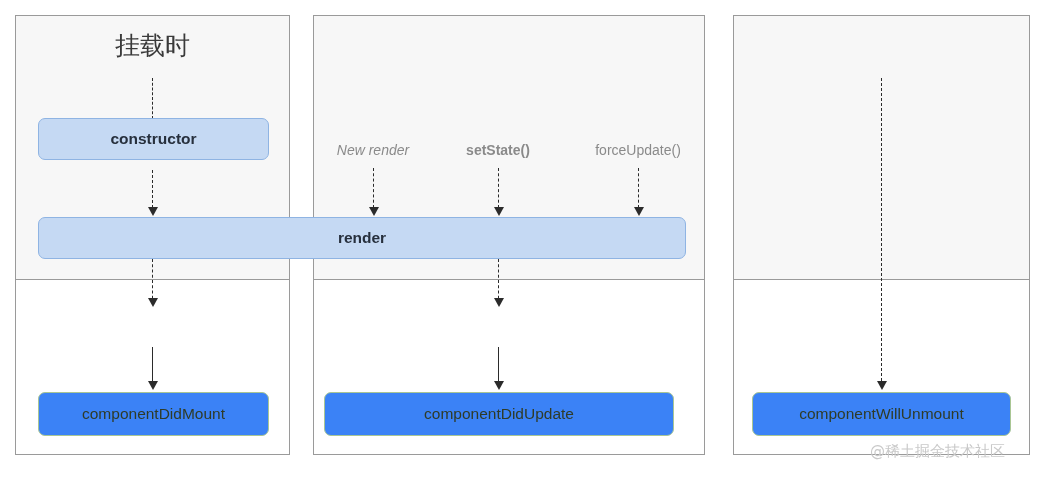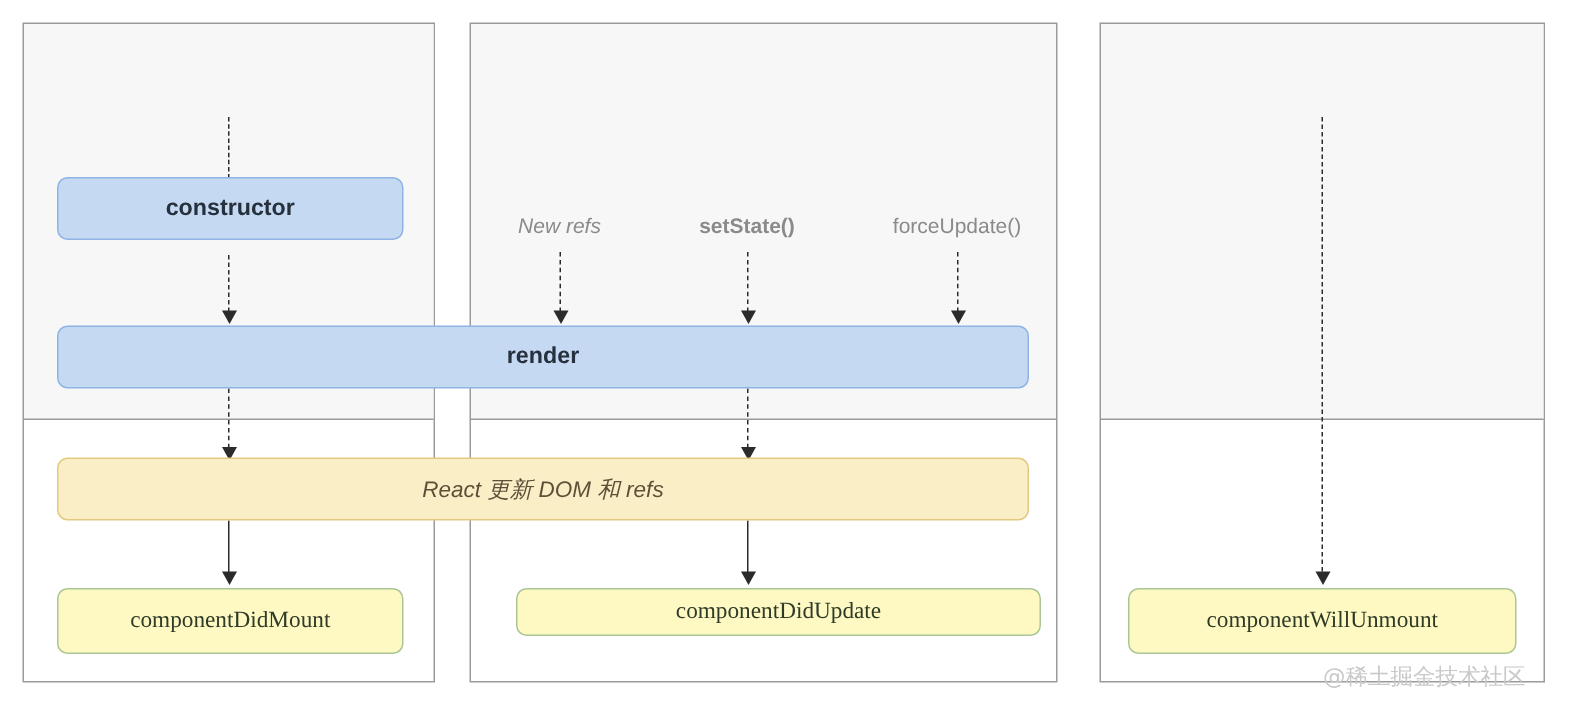--- a/index.html
+++ b/index.html
@@ -66,25 +66,24 @@
   }
   .node.yellow {
     background: #faeec7;
     border: 1px solid #e3c97f;
     color: #5d5038;
     font-style: italic;
     font-weight: normal;
     font-size: 15px;
   }
   .node.green {
-    background: #fef9c3;
+    background: #3b82f6;
     border: 1px solid #a9c694;
     color: #2f3b27;
     font-size: 15.5px;
-    font-family: Liberation Serif, serif;
   }
 
   
   .trigger {
     position: absolute;
     text-align: center;
     font-size: 14px;
     color: #8a8a8a;
     white-space: nowrap;
     line-height: 1;
@@ -110,32 +109,32 @@
     border-top: 9px solid #2b2b2b;
   }
 
   
   .watermark {
     position: absolute;
     font-size: 15px;
     color: #c9c9c9;
     white-space: nowrap;
     font-family: "DejaVu Sans", "Liberation Sans", sans-serif;
-    margin-left: 12px;
   }
 </style>
 </head>
 <body>
 
 <div id="stage">
 
   <div class="panel" style="left:15px; top:15px; width:275px; height:440px;"></div>
   <div class="panel-top-fill" style="left:16px; top:16px; width:273px; height:263px;"></div>
   <div class="panel-divider" style="left:16px; top:279px; width:273px;"></div>
 
+  <div class="col-title" style="left:15px; top:33px; width:275px;">挂载时</div>
 
   <div class="conn dashed" style="left:152px; top:78px; height:41px;"></div>
   <div class="arrowhead" style="left:148px; top:118px;"></div>
 
   <div class="node blue" style="left:38px; top:118px; width:231px; height:42px;">constructor</div>
 
   <div class="conn dashed" style="left:152px; top:170px; height:38px;"></div>
   <div class="arrowhead" style="left:148px; top:207px;"></div>
 
   <div class="conn dashed" style="left:152px; top:259px; height:45px;"></div>
@@ -144,50 +143,49 @@
   <div class="conn solid" style="left:152px; top:347px; height:38px;"></div>
   <div class="arrowhead" style="left:148px; top:381px;"></div>
 
   <div class="node green" style="left:38px; top:392px; width:231px; height:44px;">componentDidMount</div>
 
   <div class="panel" style="left:313px; top:15px; width:392px; height:440px;"></div>
   <div class="panel-top-fill" style="left:314px; top:16px; width:390px; height:263px;"></div>
   <div class="panel-divider" style="left:314px; top:279px; width:390px;"></div>
 
 
-  <div class="trigger italic" style="left:313px; top:143px; width:120px;">New refs</div>
+  <div class="trigger italic" style="left:313px; top:143px; width:120px;">New render</div>
   <div class="trigger" style="left:438px; top:143px; width:120px;font-weight:bold;">setState()</div>
   <div class="trigger" style="left:578px; top:143px; width:120px;">forceUpdate()</div>
 
   <div class="conn dashed" style="left:373px; top:168px; height:40px;"></div>
   <div class="arrowhead" style="left:369px; top:207px;"></div>
 
   <div class="conn dashed" style="left:498px; top:168px; height:40px;"></div>
   <div class="arrowhead" style="left:494px; top:207px;"></div>
 
   <div class="conn dashed" style="left:638px; top:168px; height:40px;"></div>
   <div class="arrowhead" style="left:634px; top:207px;"></div>
 
   <div class="conn dashed" style="left:498px; top:259px; height:45px;"></div>
   <div class="arrowhead" style="left:494px; top:298px;"></div>
 
   <div class="conn solid" style="left:498px; top:347px; height:38px;"></div>
   <div class="arrowhead" style="left:494px; top:381px;"></div>
 
-  <div class="node green" style="left:344px; top:392px; width:350px; height:32px;">componentDidUpdate</div>
+  <div class="node green" style="left:324px; top:392px; width:350px; height:44px;">componentDidUpdate</div>
 
   <div class="panel" style="left:733px; top:15px; width:297px; height:440px;"></div>
   <div class="panel-top-fill" style="left:734px; top:16px; width:295px; height:263px;"></div>
   <div class="panel-divider" style="left:734px; top:279px; width:295px;"></div>
 
 
   <div class="conn dashed" style="left:881px; top:78px; height:303px;"></div>
   <div class="arrowhead" style="left:877px; top:381px;"></div>
 
   <div class="node blue" style="left:38px; top:217px; width:648px; height:42px;">render</div>
 
   <div class="node green" style="left:752px; top:392px; width:259px; height:44px;">componentWillUnmount</div>
 
-  <div class="node yellow" style="left:38px; top:305px; width:648px; height:42px;">React 更新 DOM 和 refs</div>
 
   <div class="watermark" style="left:870px; top:442px;">@稀土掘金技术社区</div>
 
 </div>
 
 </body></html>

